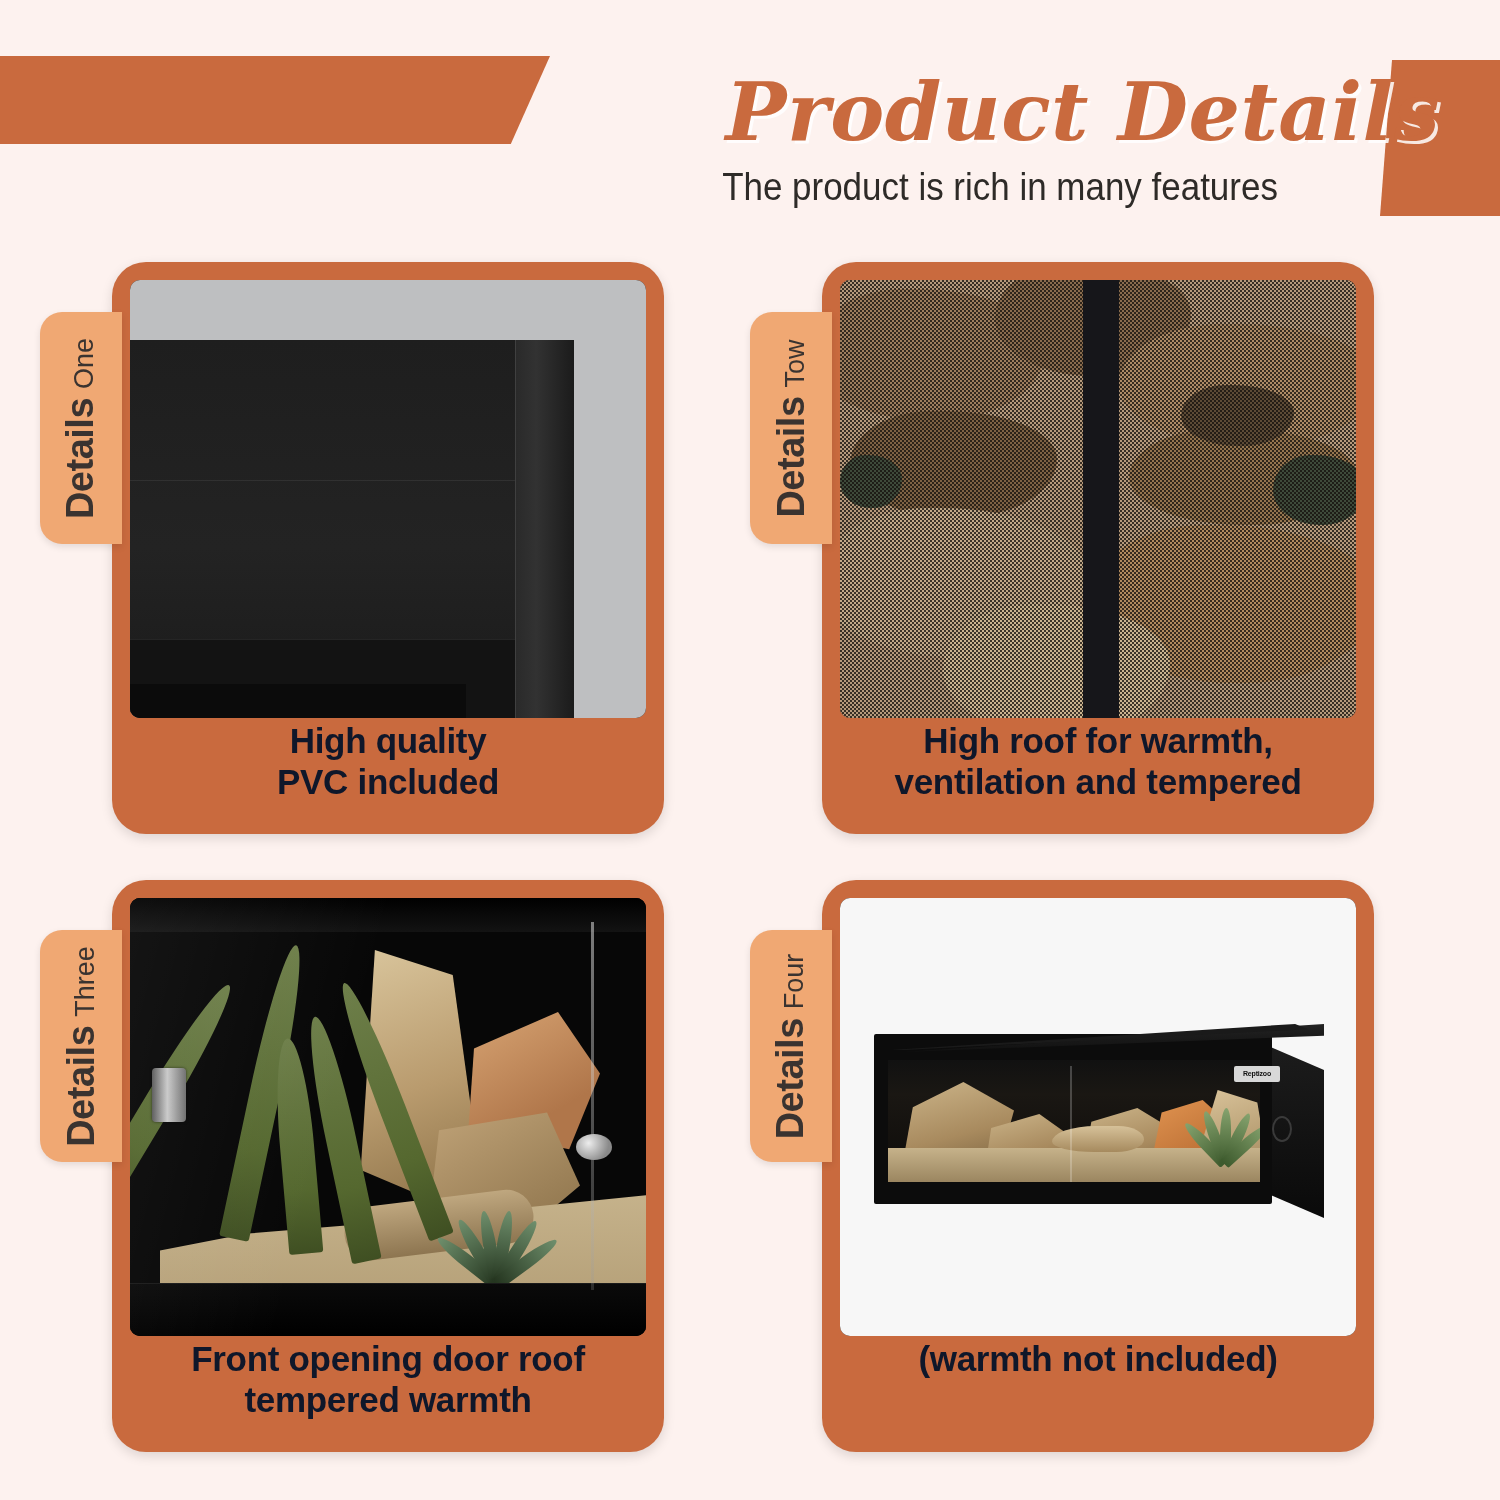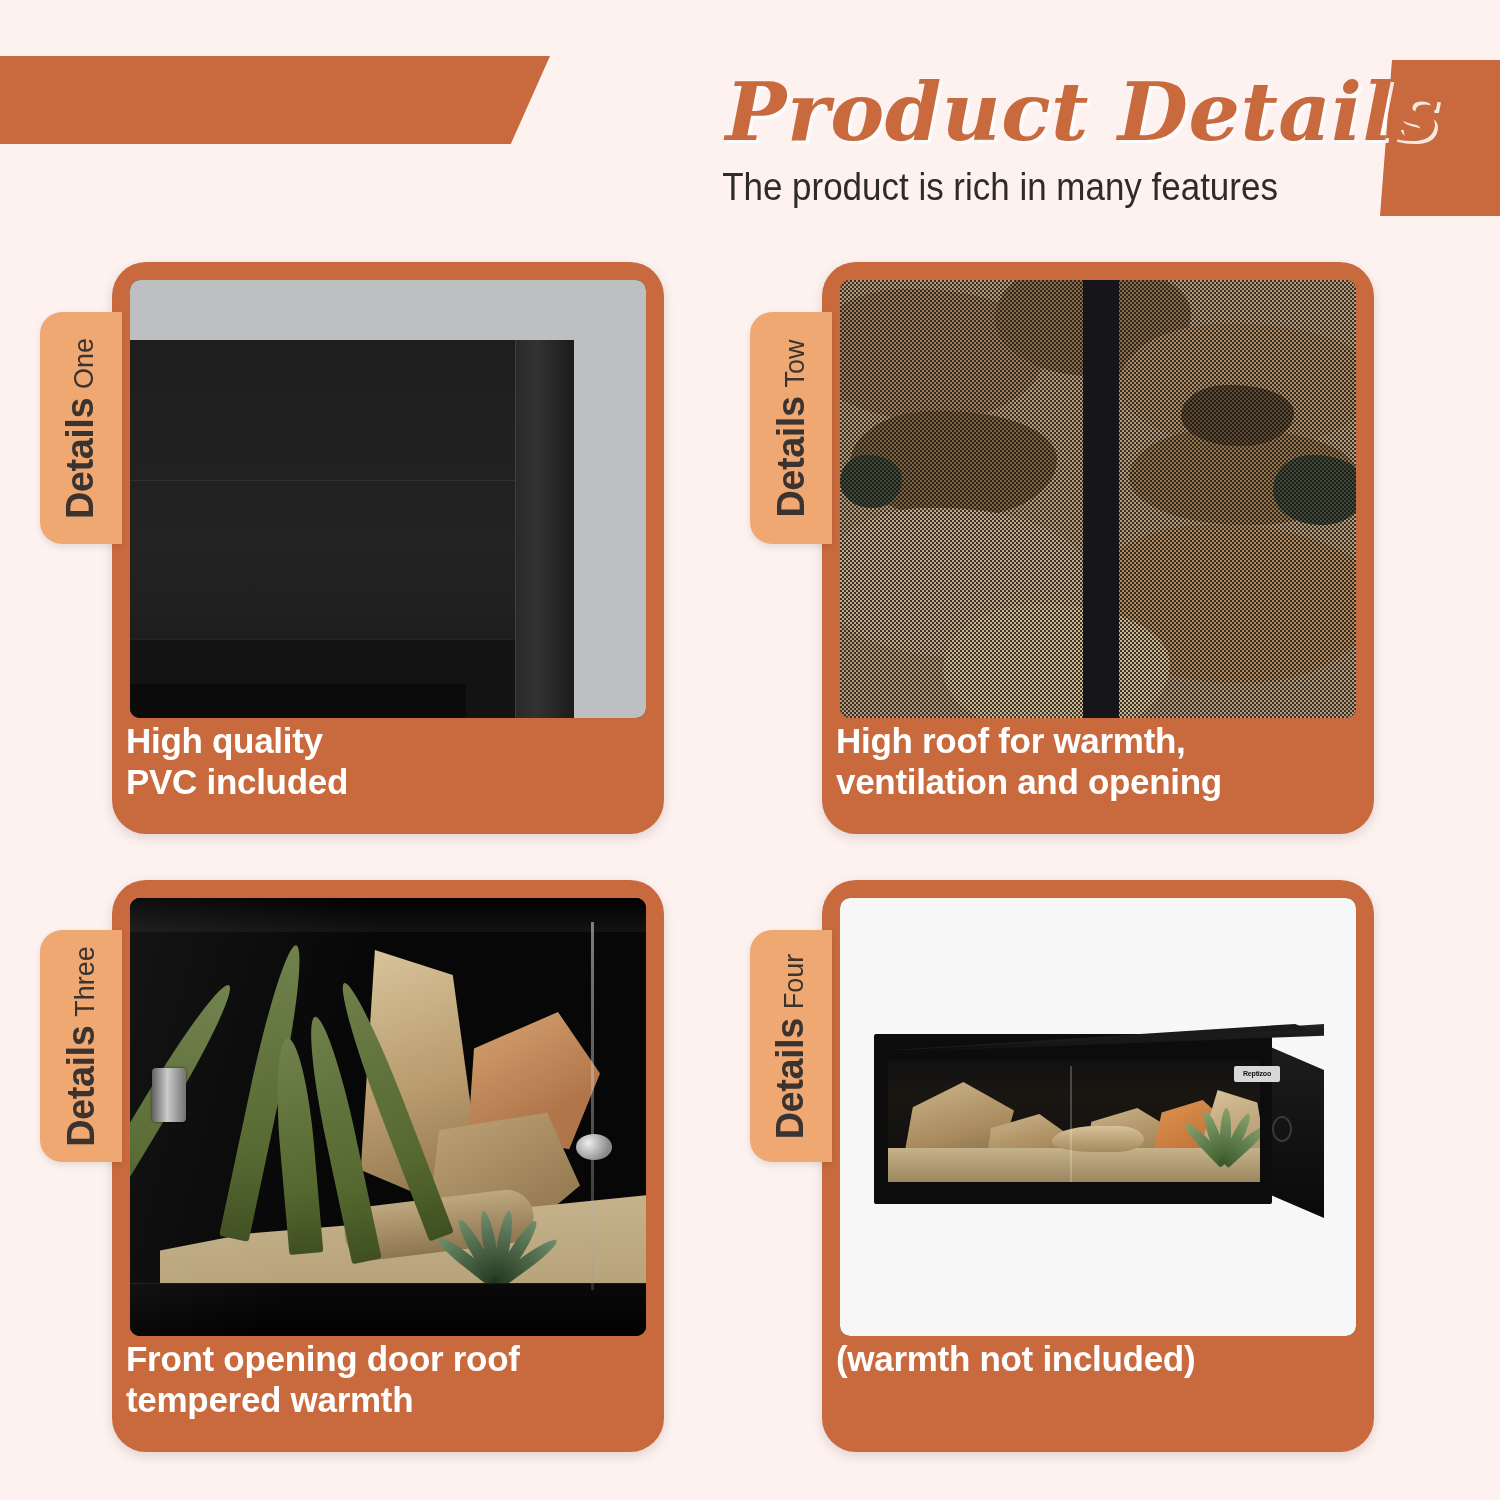--- a/index.html
+++ b/index.html
@@ -140,22 +140,22 @@
     border-radius: 10px;
     overflow: hidden;
     position: relative;
     background: #111;
   }
   .caption {
     position: absolute;
     left: 14px;
     right: 14px;
     top: 458px;
-    text-align: left;
-    color: #ffffff;
+    text-align: center;
+    color: #0f172a;
     font-size: 35px;
     font-weight: bold;
     line-height: 1.18;
     letter-spacing: -0.3px;
   }
   .caption .ln { display: block; }
 
   
   .pvc-bg { position: absolute; inset: 0; background: #BEBFC1; }
   .pvc-panel {
@@ -377,21 +377,21 @@
           <div class="rock" style="left:20%;top:74%;width:44%;height:30%;background:#CBB490;"></div>
           <div class="rock" style="left:66%;top:24%;width:22%;height:14%;background:#5D4B36;"></div>
           <div class="rock" style="left:84%;top:40%;width:18%;height:16%;background:#3E4A3A;"></div>
           <div class="rock" style="left:0%;top:40%;width:12%;height:12%;background:#3E4A3A;"></div>
         </div>
         <div class="mesh-overlay"></div>
         <div class="mesh-bar"></div>
       </div>
       <div class="caption">
         <span class="ln">High roof for warmth,</span>
-        <span class="ln">ventilation and opening</span>
+        <span class="ln">ventilation and tempered</span>
       </div>
     </div>
   </div>
 
   <div class="cell c2">
     <div class="tab">
       <div class="tab-inner">
         <span class="tab-main">Details</span>
         <span class="tab-sub">Three</span>
       </div>

